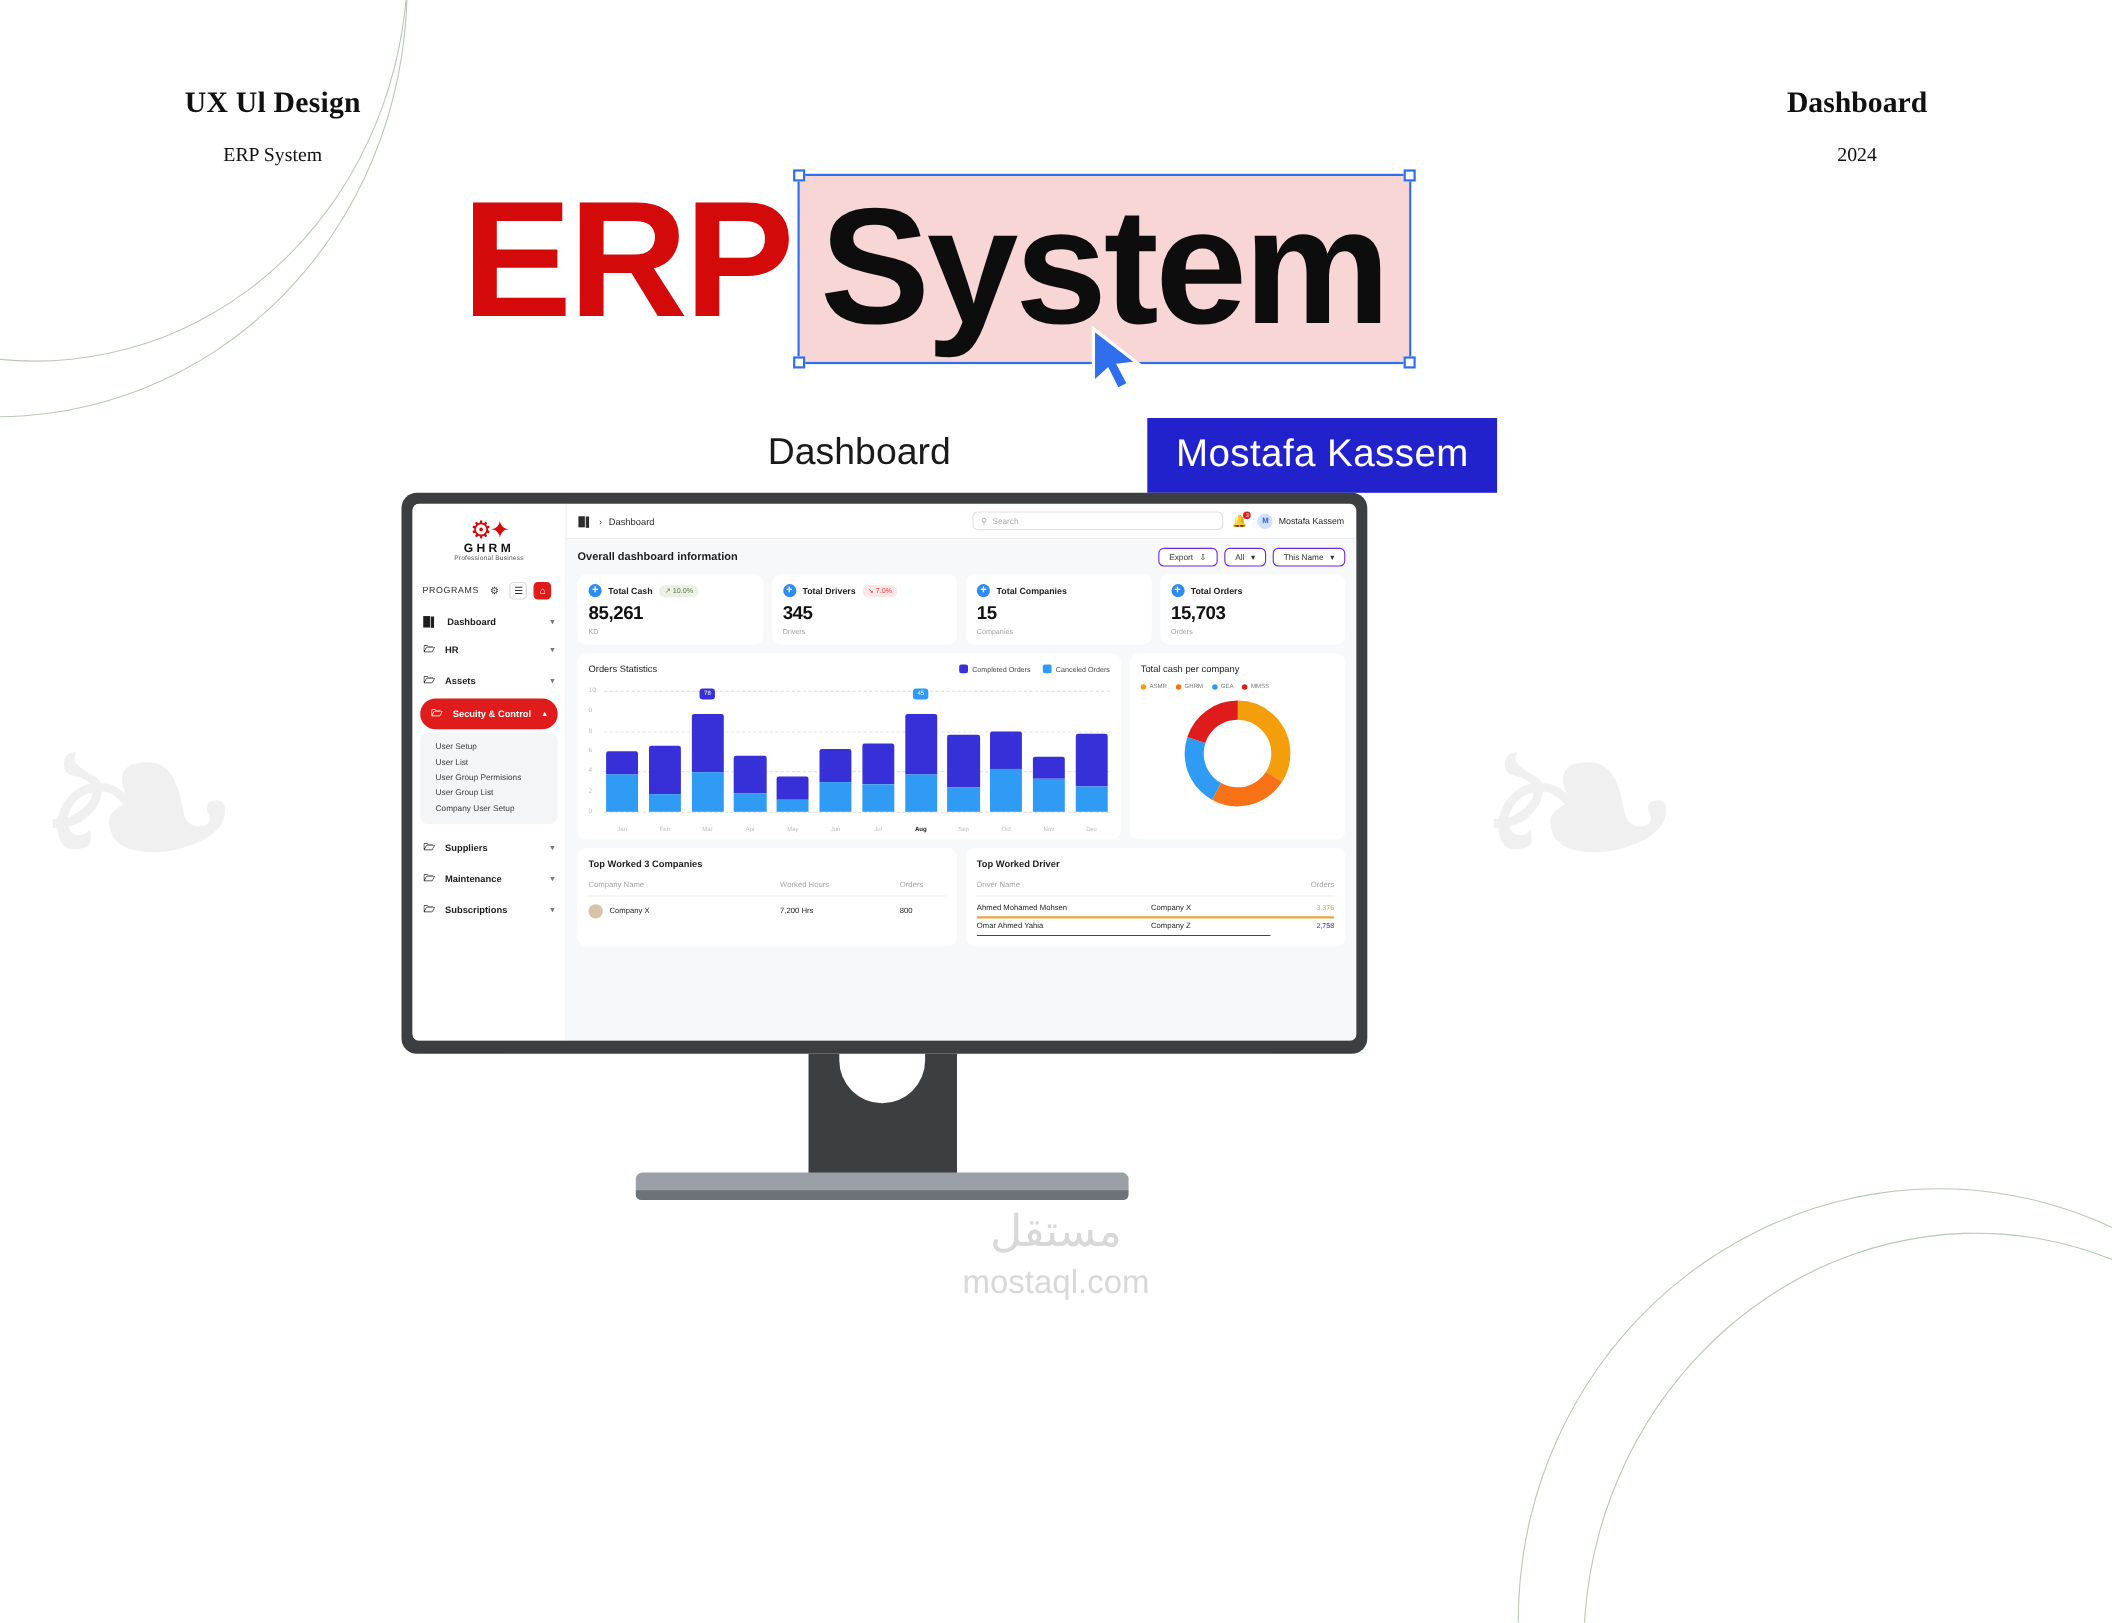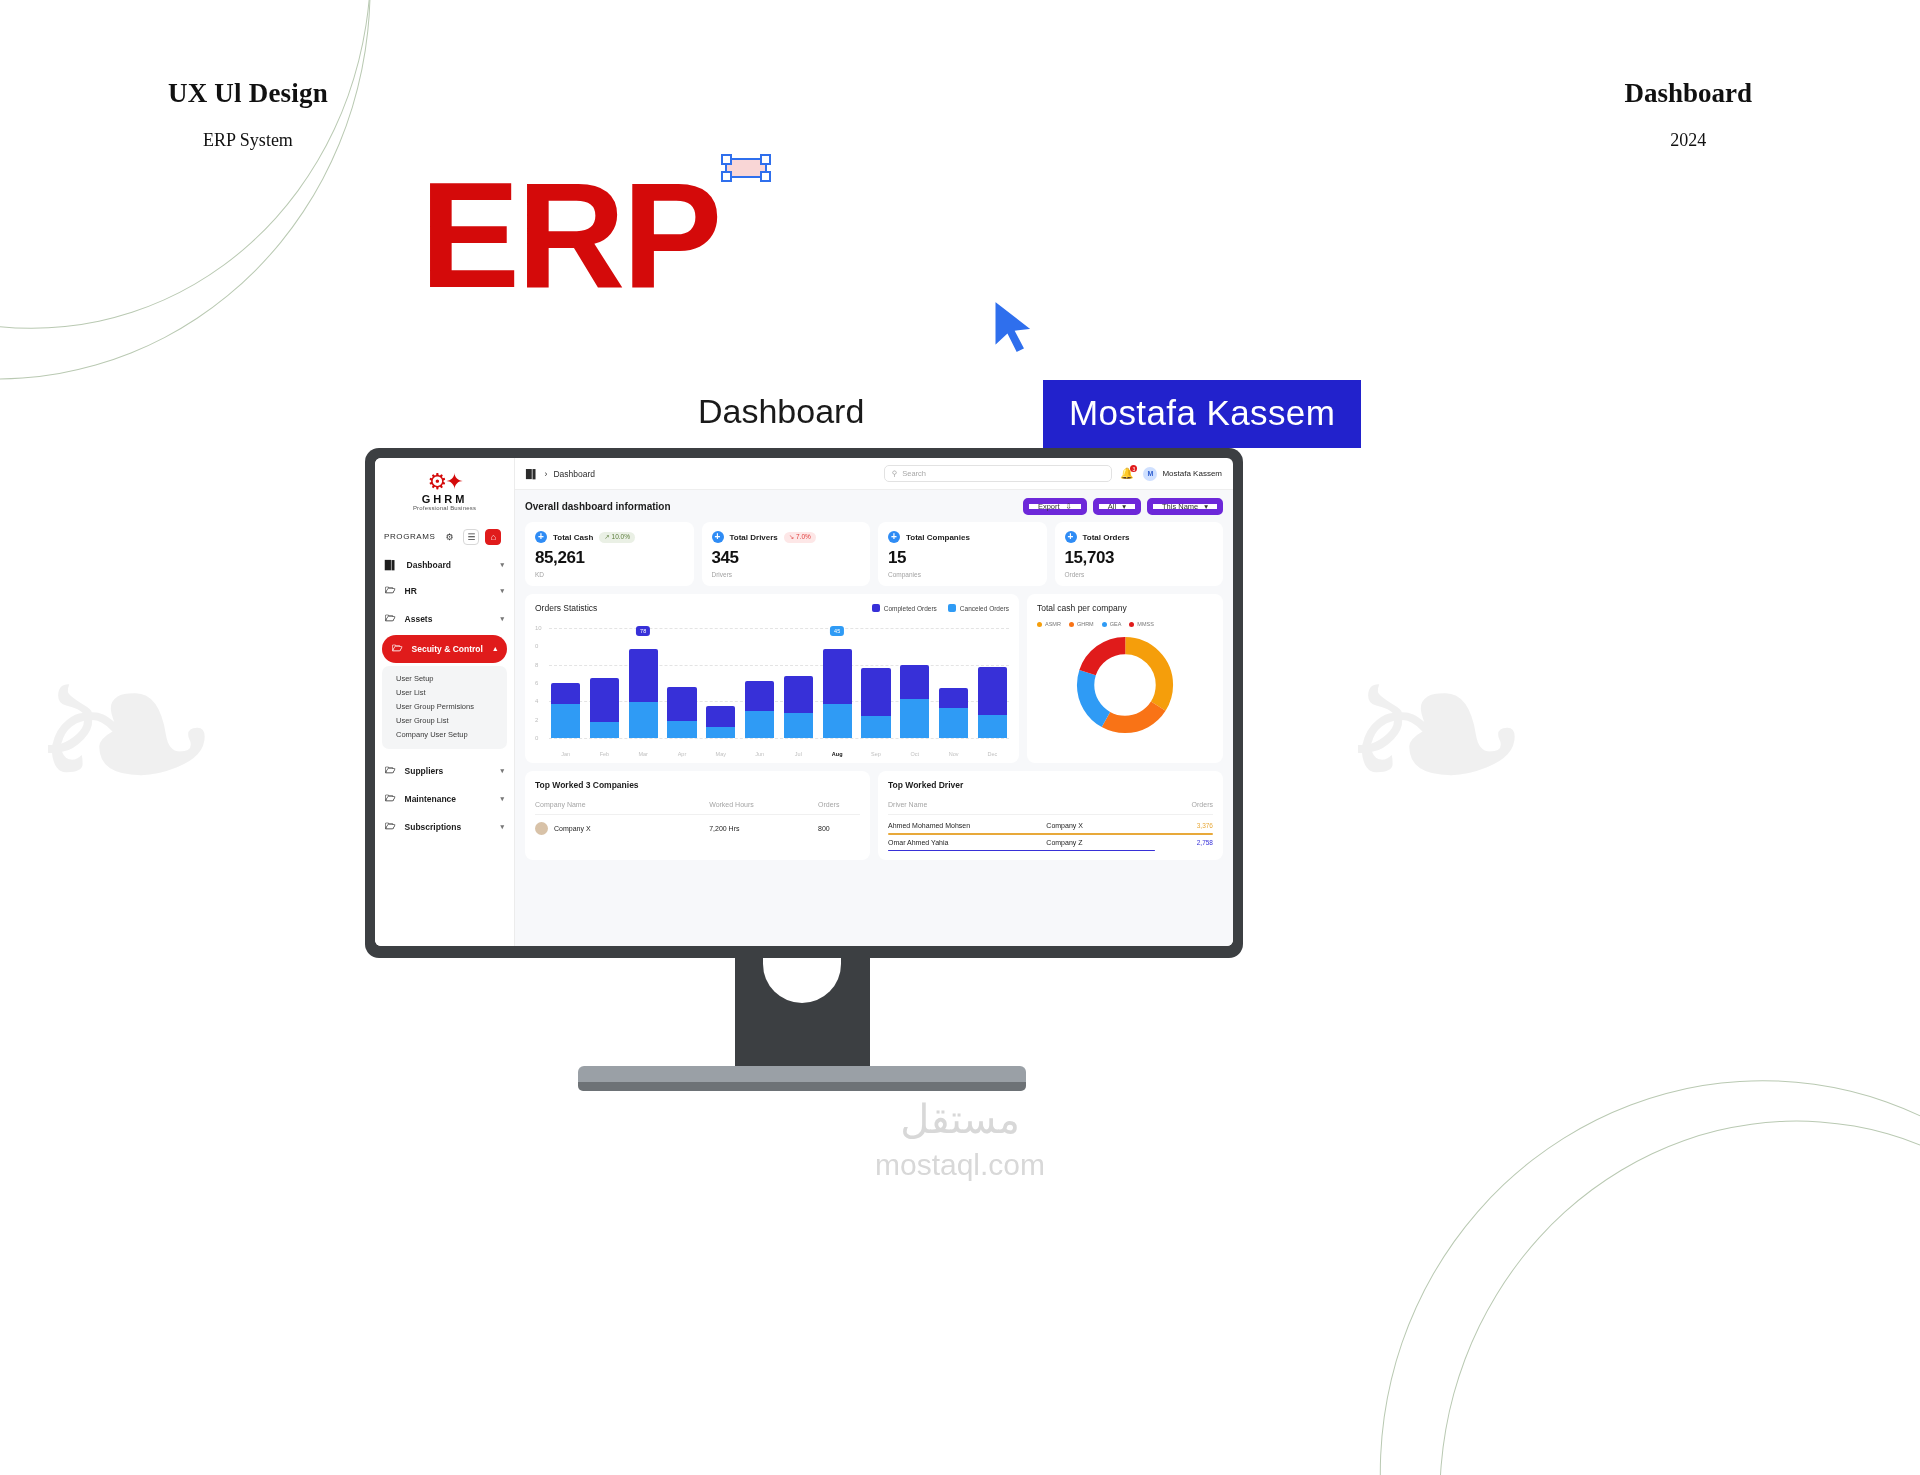--- a/index.html
+++ b/index.html
@@ -80,21 +80,21 @@
   .bell .dot { position: absolute; right: -3px; top: -2px; width: 7px; height: 7px; background: #e01b1b;
                border-radius: 50%; color: #fff; font-size: 5px; display: flex; align-items: center; justify-content: center; }
   .user { display: flex; align-items: center; gap: 5px; font-size: 8px; color: #1d1d1d; }
   .avatar { width: 14px; height: 14px; border-radius: 50%; background: #cfe0ff; color: #2f5fd0;
             font-size: 7px; display: flex; align-items: center; justify-content: center; font-weight: bold; }
 
   .canvas { flex: 1; background: #f7f8fa; padding: 8px 10px; overflow: hidden; }
   .row1 { display: flex; align-items: center; gap: 7px; margin-bottom: 7px; }
   .row1 .ttl { font-size: 10px; font-weight: bold; color: #1d1d1d; }
   .ctrls { margin-left: auto; display: flex; gap: 6px; }
-  .pill { height: 17px; background: #fff; border: 6px solid #6d28d9; border-radius: 5px; display: flex;
+  .pill { height: 17px; background: #fff; border: 1px solid #6d28d9; border-radius: 5px; display: flex;
           align-items: center; gap: 6px; padding: 0 9px; font-size: 7.5px; color: #333; }
 
   .kpis { display: flex; gap: 8px; margin-bottom: 8px; }
   .kpi { flex: 1; background: #fff; border-radius: 8px; padding: 9px 10px 8px; }
   .kpi-top { display: flex; align-items: center; gap: 6px; }
   .plus { width: 12px; height: 12px; border-radius: 50%; background: #2f8cf5; color: #fff; font-size: 10px;
           display: flex; align-items: center; justify-content: center; line-height: 1; font-weight: bold; }
   .kpi-lbl { font-size: 8px; font-weight: bold; color: #1d1d1d; }
   .badge { font-size: 6.5px; padding: 1.5px 5px; border-radius: 8px; font-weight: 500; }
   .badge.up { background: #eaf0e5; color: #5a7c3a; }
@@ -162,20 +162,21 @@
   <div class="t2">ERP System</div>
 </div>
 <div class="hdr-right">
   <div class="t1">Dashboard</div>
   <div class="t2">2024</div>
 </div>
 
 <div class="logo-wrap">
   <div class="logo-erp">ERP</div>
   <div class="sel-box">
+    <div class="logo-sys">System</div>
     <div class="handle h-tl"></div>
     <div class="handle h-tr"></div>
     <div class="handle h-bl"></div>
     <div class="handle h-br"></div>
   </div>
 </div>
 
 <div class="cursor">
   <svg width="54" height="62" viewBox="0 0 54 62">
       <path d="M6 3 L6 52 L19 40 L28 58 L38 53 L29 36 L46 34 Z" fill="#2f6fed" stroke="#fff" stroke-width="3"></path>

